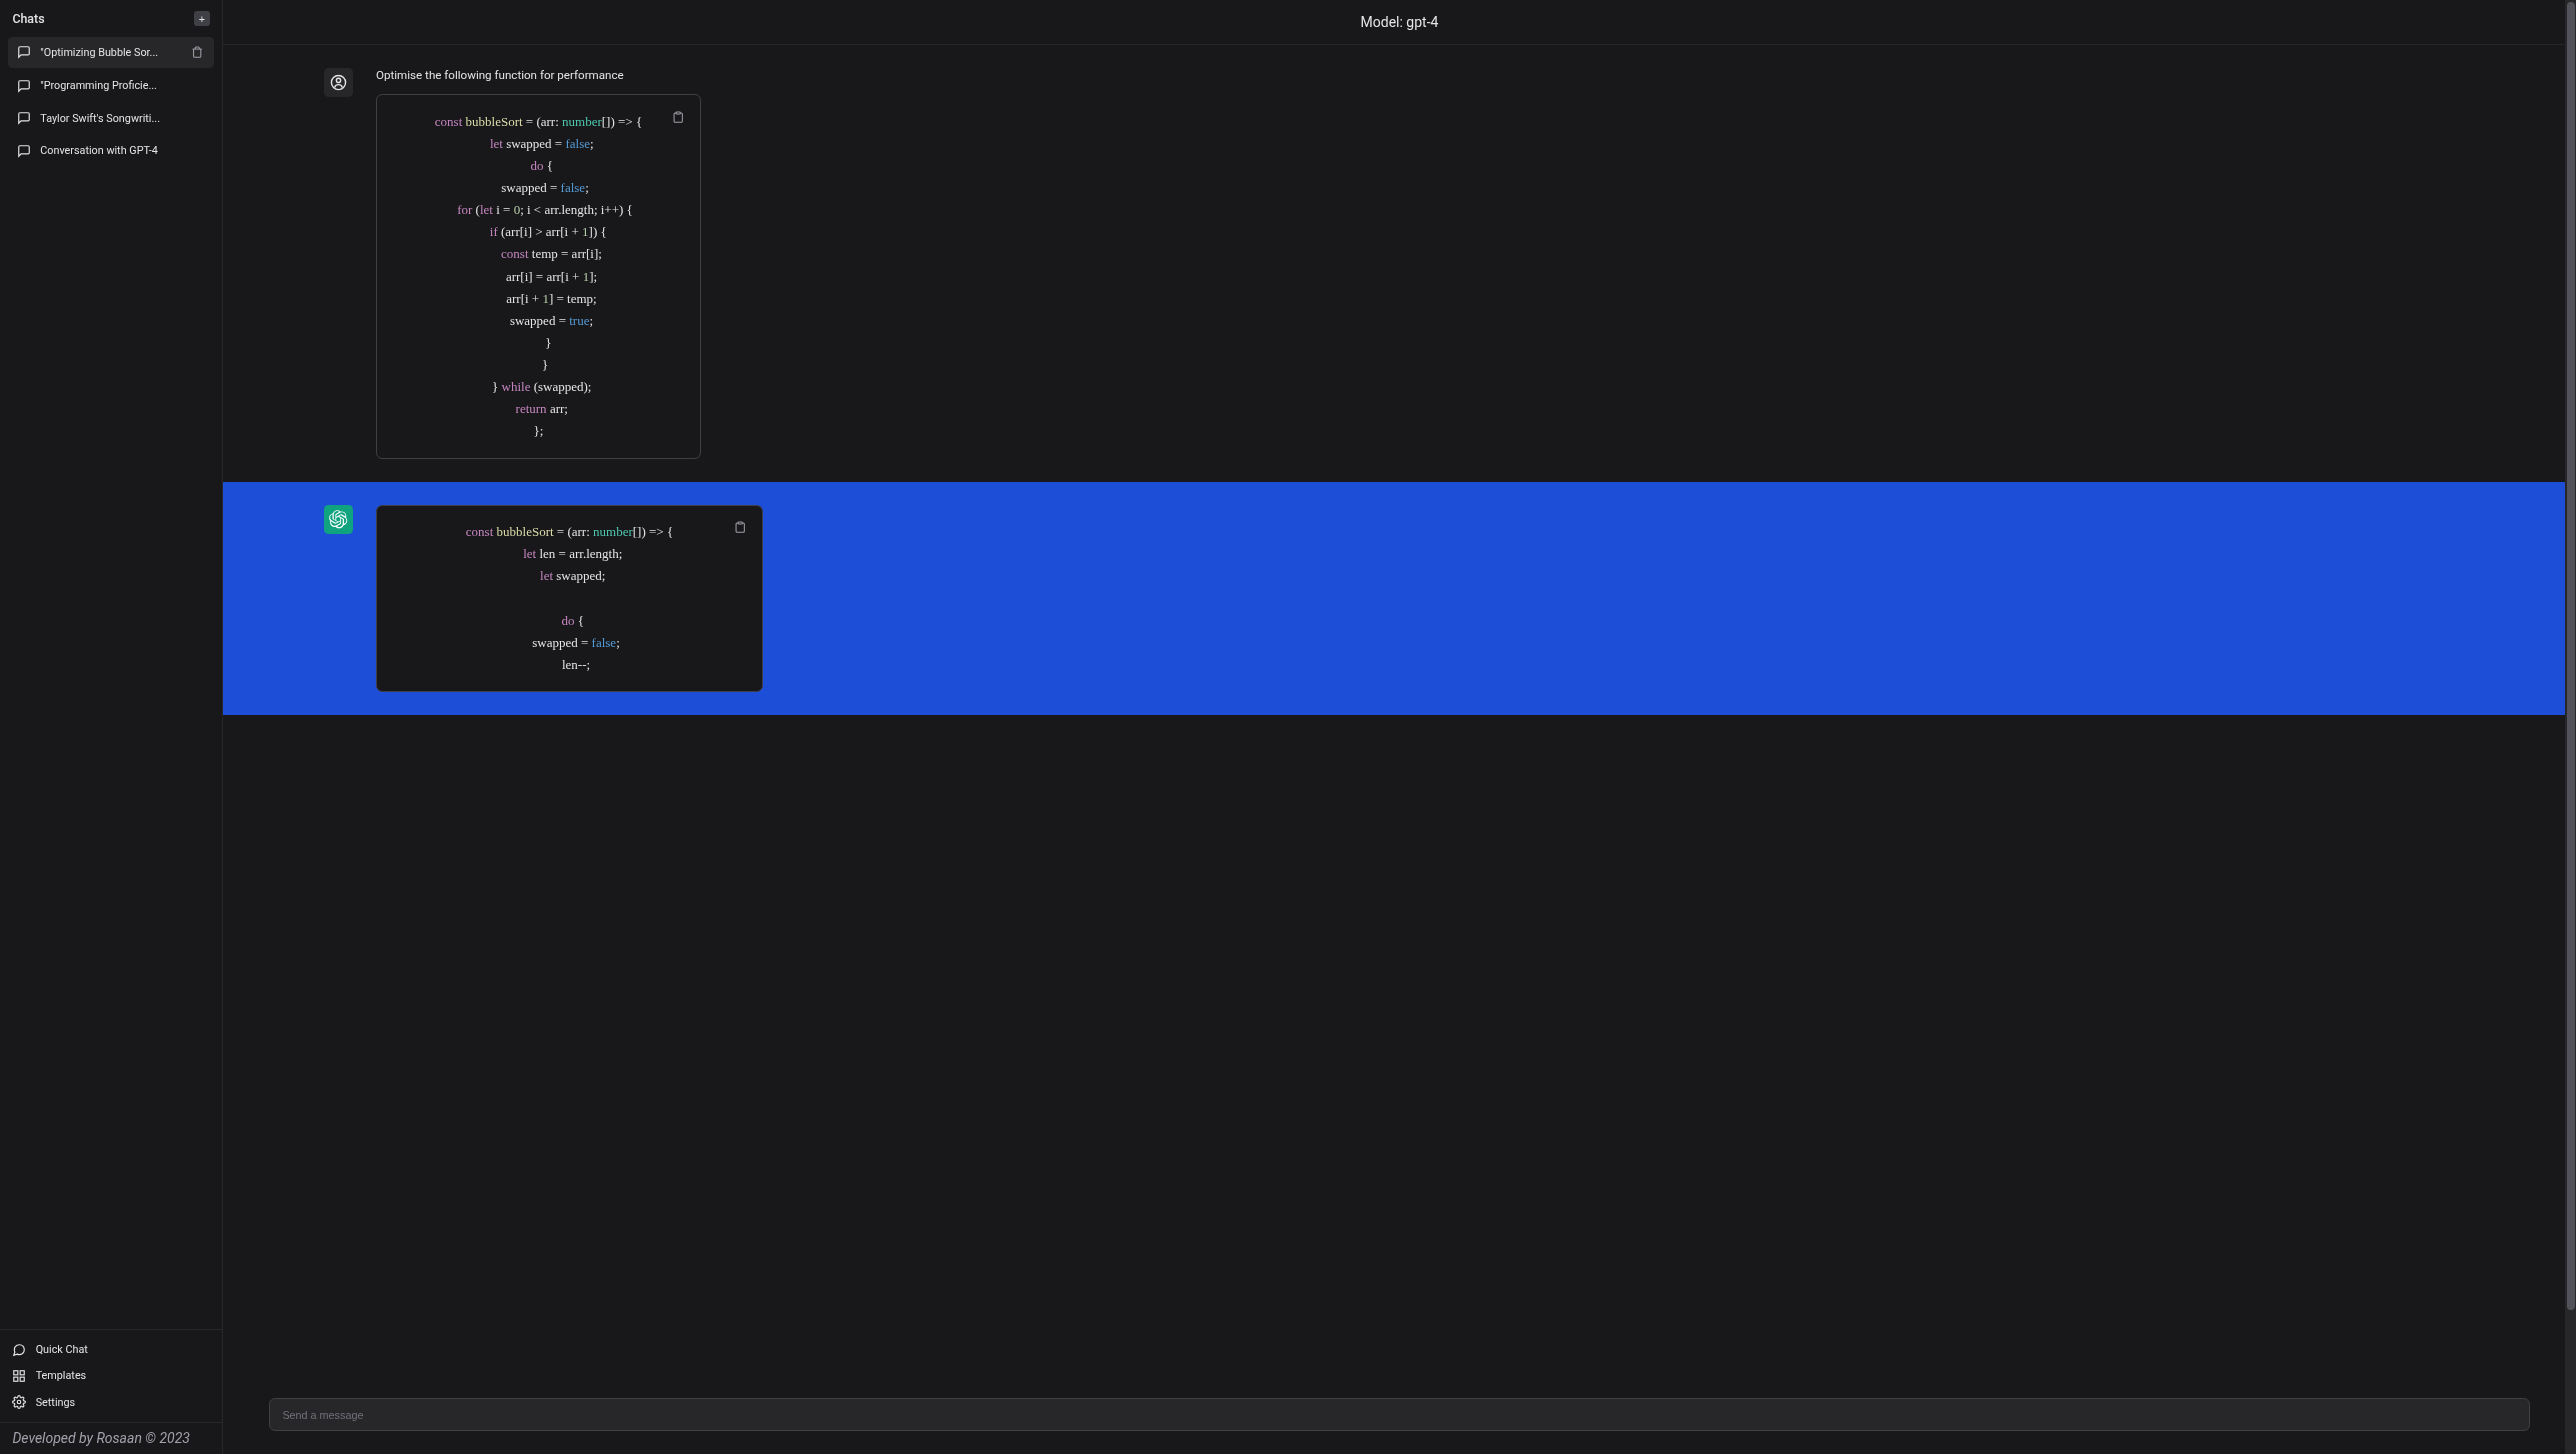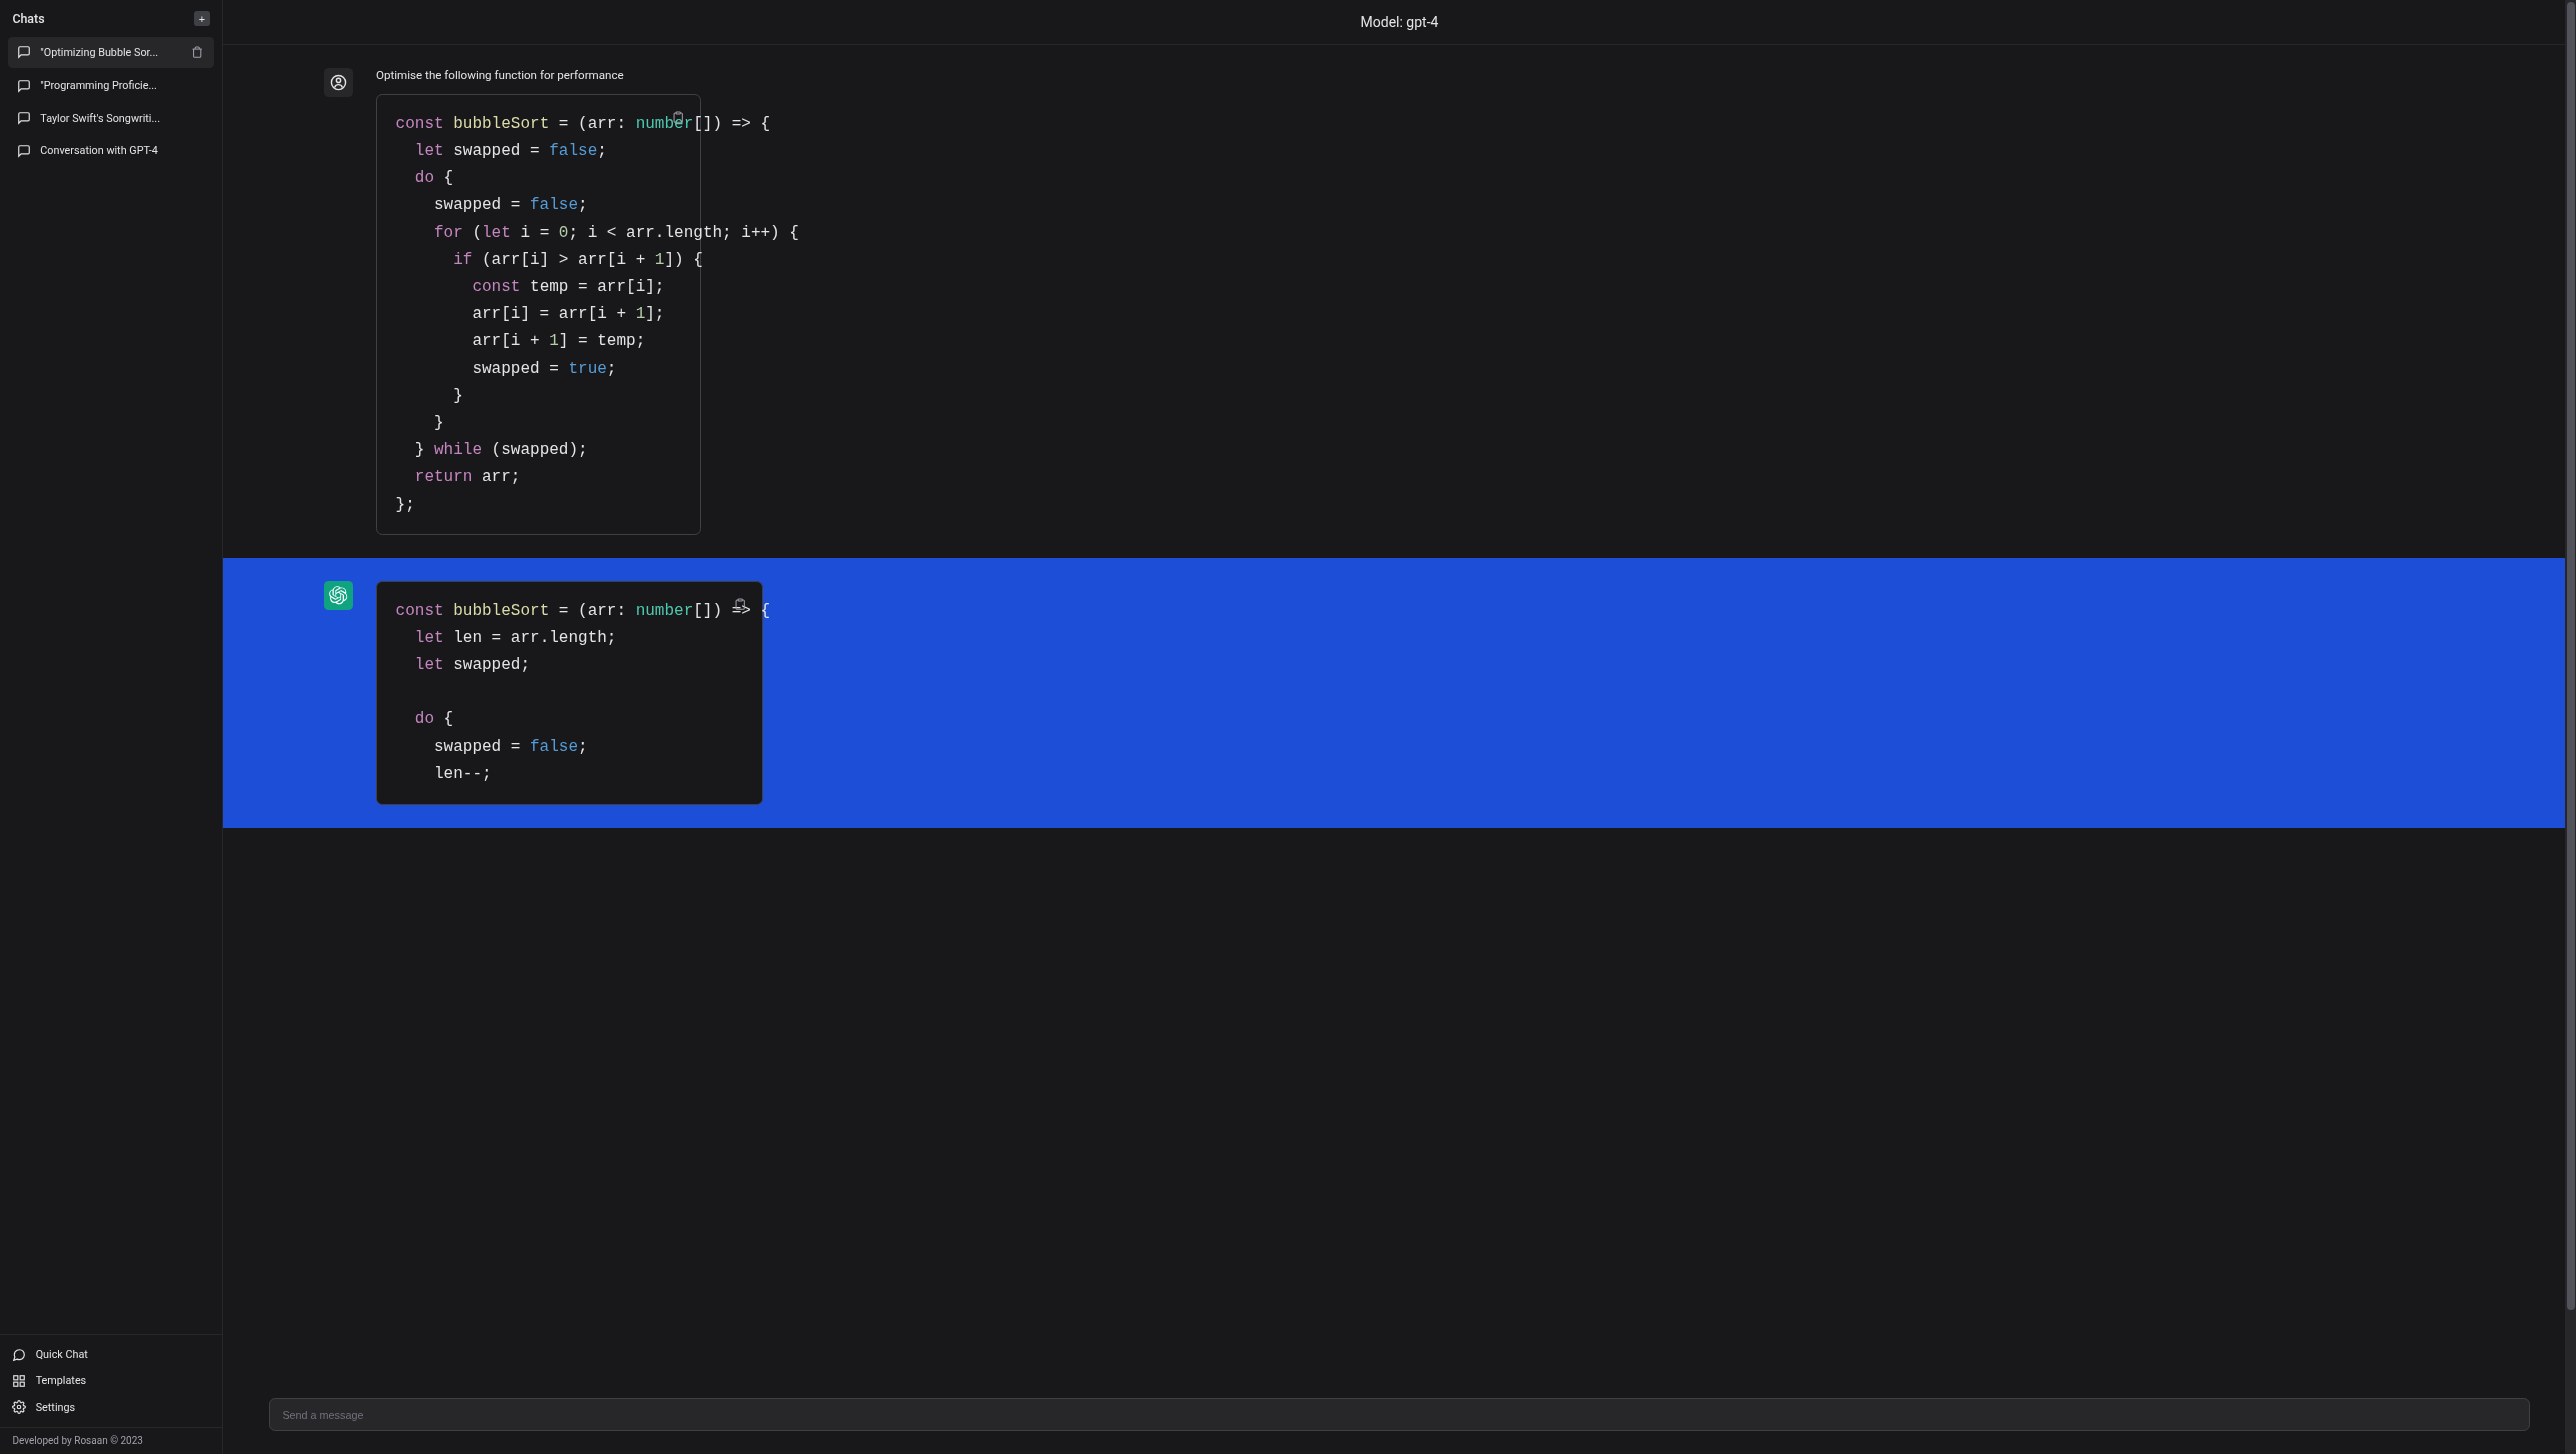--- a/index.html
+++ b/index.html
@@ -95,22 +95,23 @@
   color: #e4e4e7;
 }
 .footer-icon {
   width: 14px;
   height: 14px;
   margin-right: 9.3px;
 }
 .dev-credit {
   border-top: 0.8px solid #27272a;
   padding: 7.7px 12.4px;
-  font-size: 10px;
+  font-size: 14px;
   color: #a1a1aa;
+  font-style: italic;
 }
 .main {
   flex: 1;
   display: flex;
   flex-direction: column;
   background: #18181b;
 }
 .main-header {
   text-align: center;
   padding: 14px;
@@ -157,24 +158,25 @@
 .message-text {
   font-size: 11.6px;
   color: #e4e4e7;
 }
 .code-block {
   background: #18181b;
   border: 0.8px solid #3f3f46;
   border-radius: 6.2px;
   padding: 15.5px 18.6px;
   position: relative;
-  font-family: Liberation Mono, monospace;
-  font-size: 16px;
+  font-family: Liberation Serif, serif;
+  font-size: 13px;
   line-height: 1.7;
   max-width: 387px;
+  text-align: center;
 }
 .copy-btn {
   position: absolute;
   top: 12.4px;
   right: 12.4px;
   background: none;
   border: none;
   color: #a1a1aa;
   cursor: pointer;
   padding: 3.1px;

